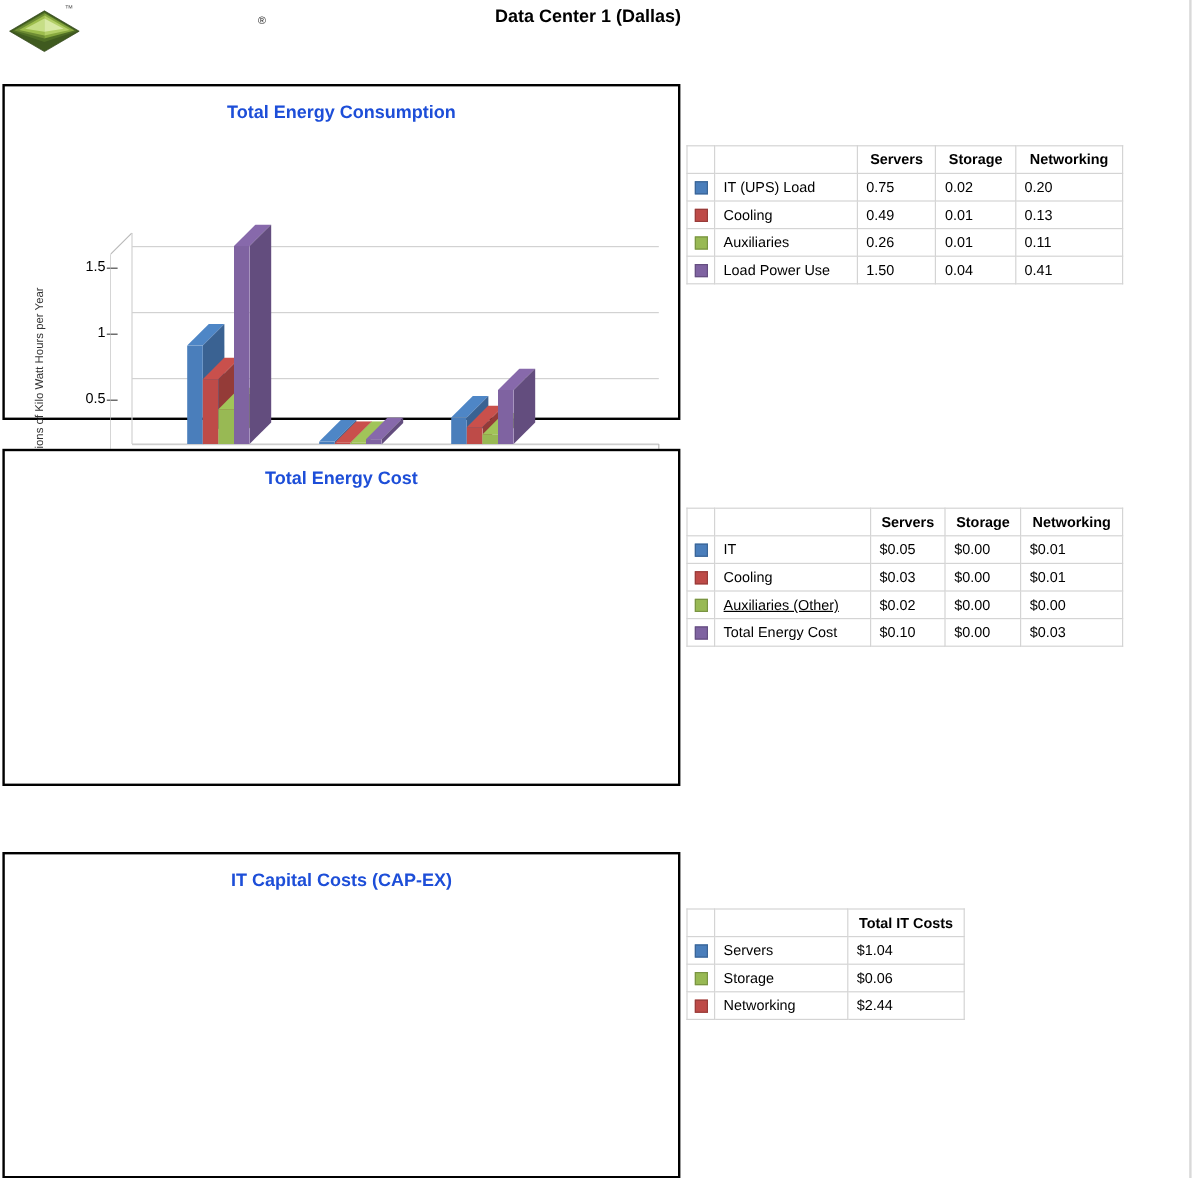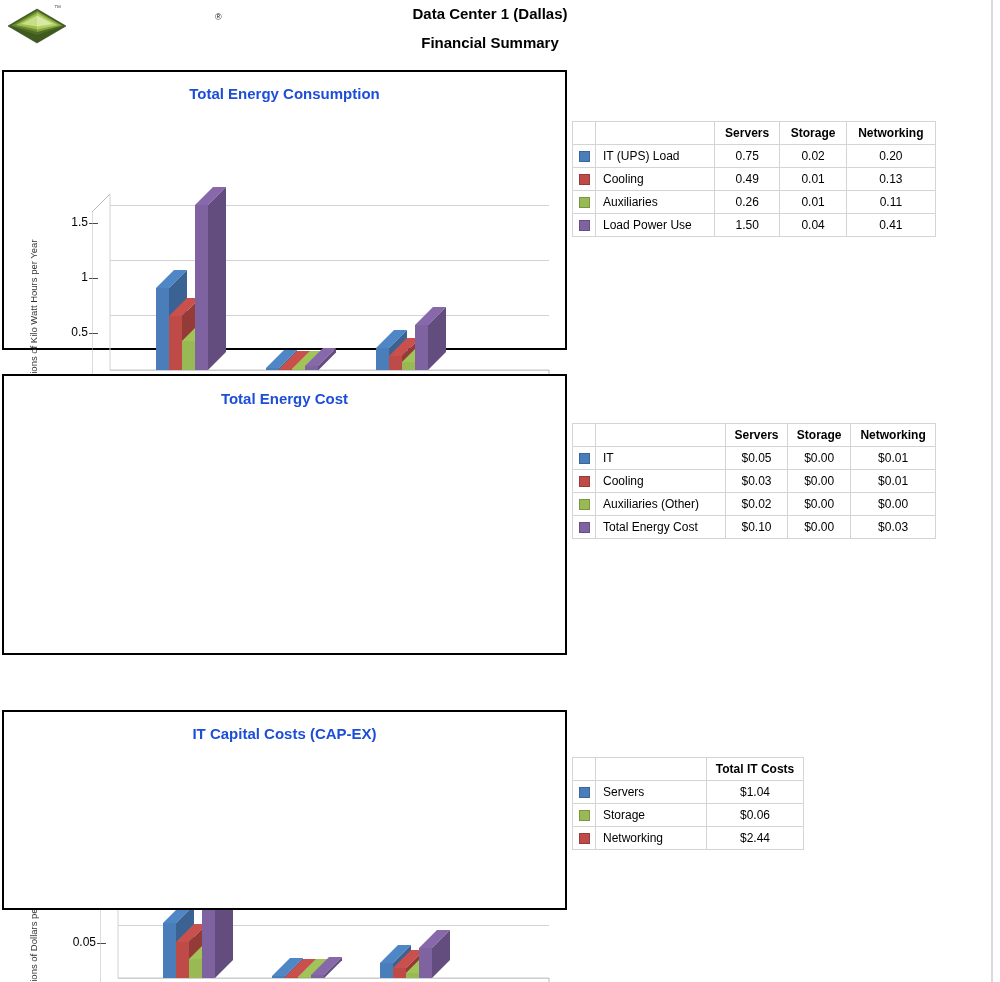--- a/index.html
+++ b/index.html
@@ -42,21 +42,21 @@
   
   .bar{position:absolute;}
 
   
   .dtable{position:absolute;border-collapse:collapse;font-size:12px;color:#000;background:#fff;}
   .dtable td,.dtable th{border:1px solid #d4d4d4;padding:4px 7px;font-weight:normal;
                         vertical-align:middle;background:#fff;}
   .dtable th{font-weight:bold;text-align:center;font-size:12px;}
   .dtable .sw-cell{width:12px;padding:4px 4px 4px 6px;}
   .dtable .lbl{text-align:left;white-space:normal;}
-  .dtable .num{text-align:center;}
+  .dtable .num{text-align:left;}
   .swatch{display:block;width:9px;height:9px;}
 </style>
 </head>
 <body>
 
 <div id="page">
   <div class="page-frame"></div>
 
   <div class="header">
     <div class="logo-wrap">
@@ -68,21 +68,20 @@
         <polygon points="31,5 31,21.5 10,17" fill="#9dbd4c"></polygon>
         <polygon points="31,5 52,17 31,21.5" fill="#b3cf67"></polygon>
         <polygon points="31,7.5 31,18.5 15,16" fill="#c6de86"></polygon>
         <polygon points="31,7.5 47,16 31,18.5" fill="#d8e9a6"></polygon>
         <polygon points="31,1 60,18 31,35 2,18" fill="none" stroke="#2f4417" stroke-width="0.6"></polygon>
       </svg>
       <span class="logo-tm">™</span>
       <span class="logo-reg">®</span>
     </div>
     <div class="hdr-title">Data Center 1 (Dallas)</div>
-    <div class="hdr-sub">Financial Summary</div>
   </div>
 
   <div class="panel" style="left:2px;top:70px;width:565px;height:280px;">
     <div class="chart-title" style="top:13px;">Total Energy Consumption</div>
     <div id="plot1" style="position:absolute;left:0;top:0;width:100%;height:100%;">
         <div class="gridline" style="left: 106px; top: 298px; width: 439px;"></div>
         <div class="ytick" style="left: 44px; top: 308px; width: 40px;">0</div>
         <div class="ytickmark" style="left: 85px; top: 316px; width: 9px;"></div>
         <div class="gridline" style="left: 106px; top: 243px; width: 439px;"></div>
         <div class="ytick" style="left: 44px; top: 253px; width: 40px;">0.5</div>
@@ -428,38 +427,38 @@
           </td>
           <td class="lbl" style="max-width: 104px;">Cooling</td>
           <td class="num">$0.03</td>
           <td class="num">$0.00</td>
           <td class="num">$0.01</td>
         </tr>
         <tr>
           <td class="sw-cell">
             <span class="swatch" style="background: rgb(152, 185, 84); border: 1px solid rgb(122, 148, 67);"></span>
           </td>
-          <td class="lbl" style="max-width: 104px;">Auxiliaries (Other)</td>
+          <td class="lbl" style="max-width: 104px; text-decoration: underline;">Auxiliaries (Other)</td>
           <td class="num">$0.02</td>
           <td class="num">$0.00</td>
           <td class="num">$0.00</td>
         </tr>
         <tr>
           <td class="sw-cell">
             <span class="swatch" style="background: rgb(127, 99, 161); border: 1px solid rgb(102, 79, 129);"></span>
           </td>
           <td class="lbl" style="max-width: 104px;">Total Energy Cost</td>
           <td class="num">$0.10</td>
           <td class="num">$0.00</td>
           <td class="num">$0.03</td>
         </tr>
       </tbody>
     </table>
 
-  <div class="panel" style="left:2px;top:710px;width:565px;height:200px;">
+  <div class="panel" style="left:2px;top:710px;width:565px;height:272px;">
     <div class="chart-title" style="top:13px;">IT Capital Costs (CAP-EX)</div>
     <div id="plot3" style="position:absolute;left:0;top:0;width:100%;height:100%;"></div>
   </div>
   <table class="dtable" id="tbl3" style="left:572px;top:757px;width:232px;">
       <thead>
         <tr>
           <th class="sw-cell">&nbsp;</th>
           <th style="text-align: left; min-width: 92px;">&nbsp;</th>
           <th>Total IT Costs</th>
         </tr>

